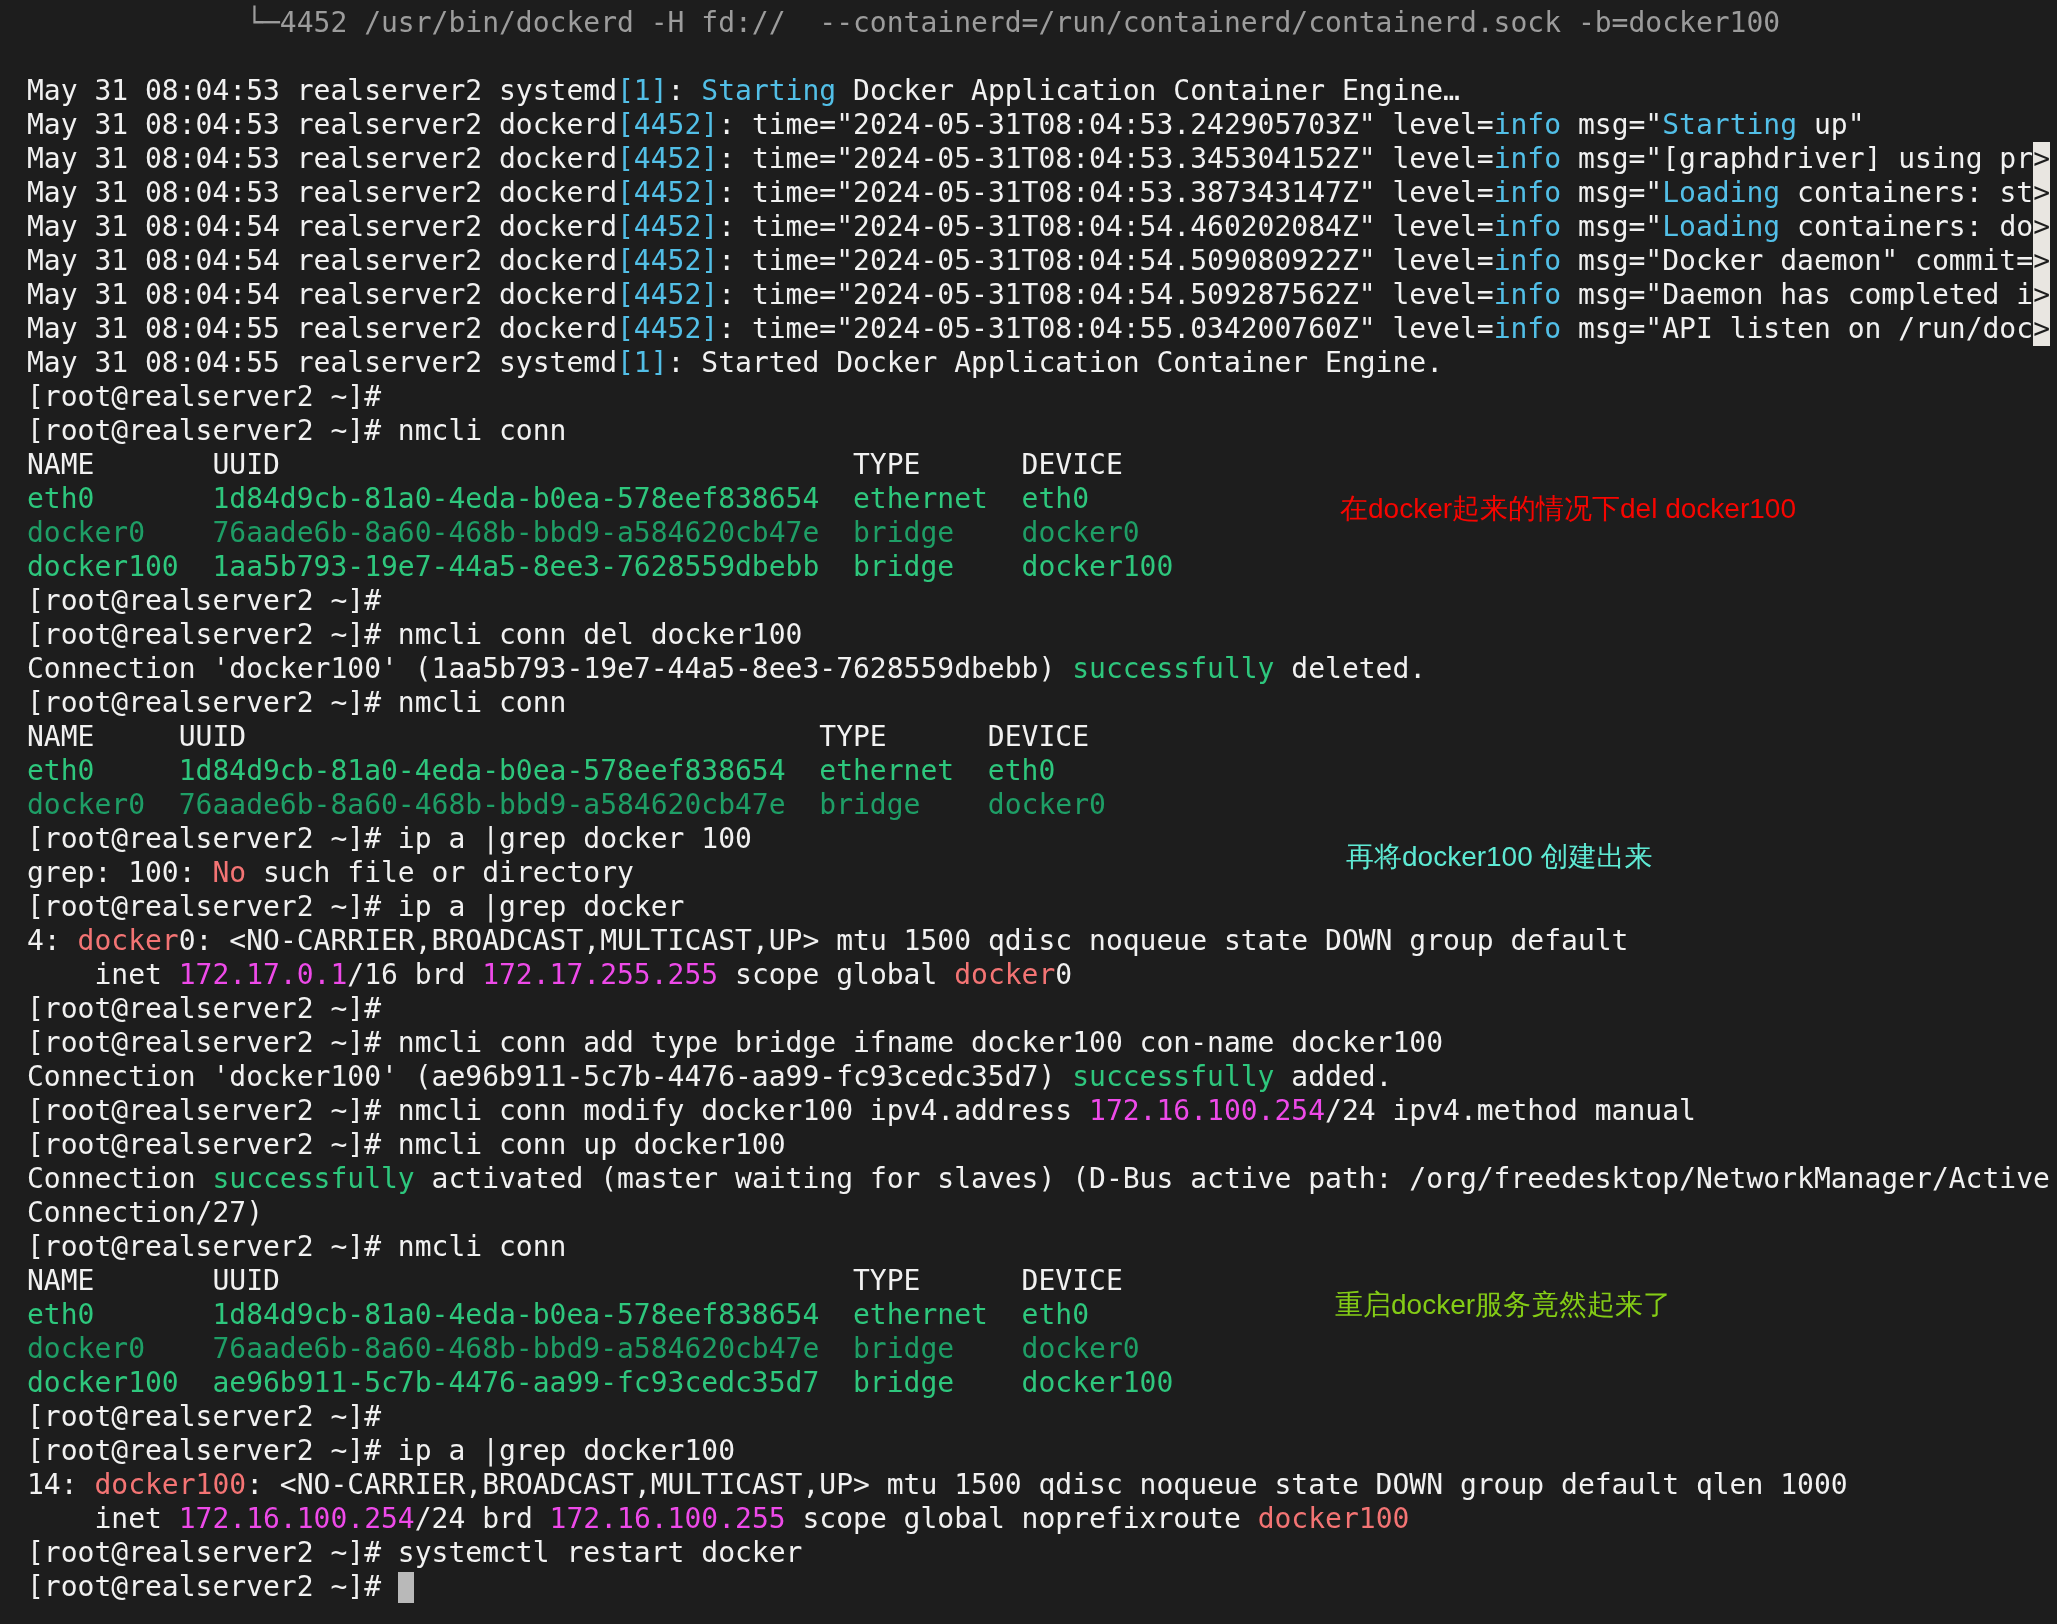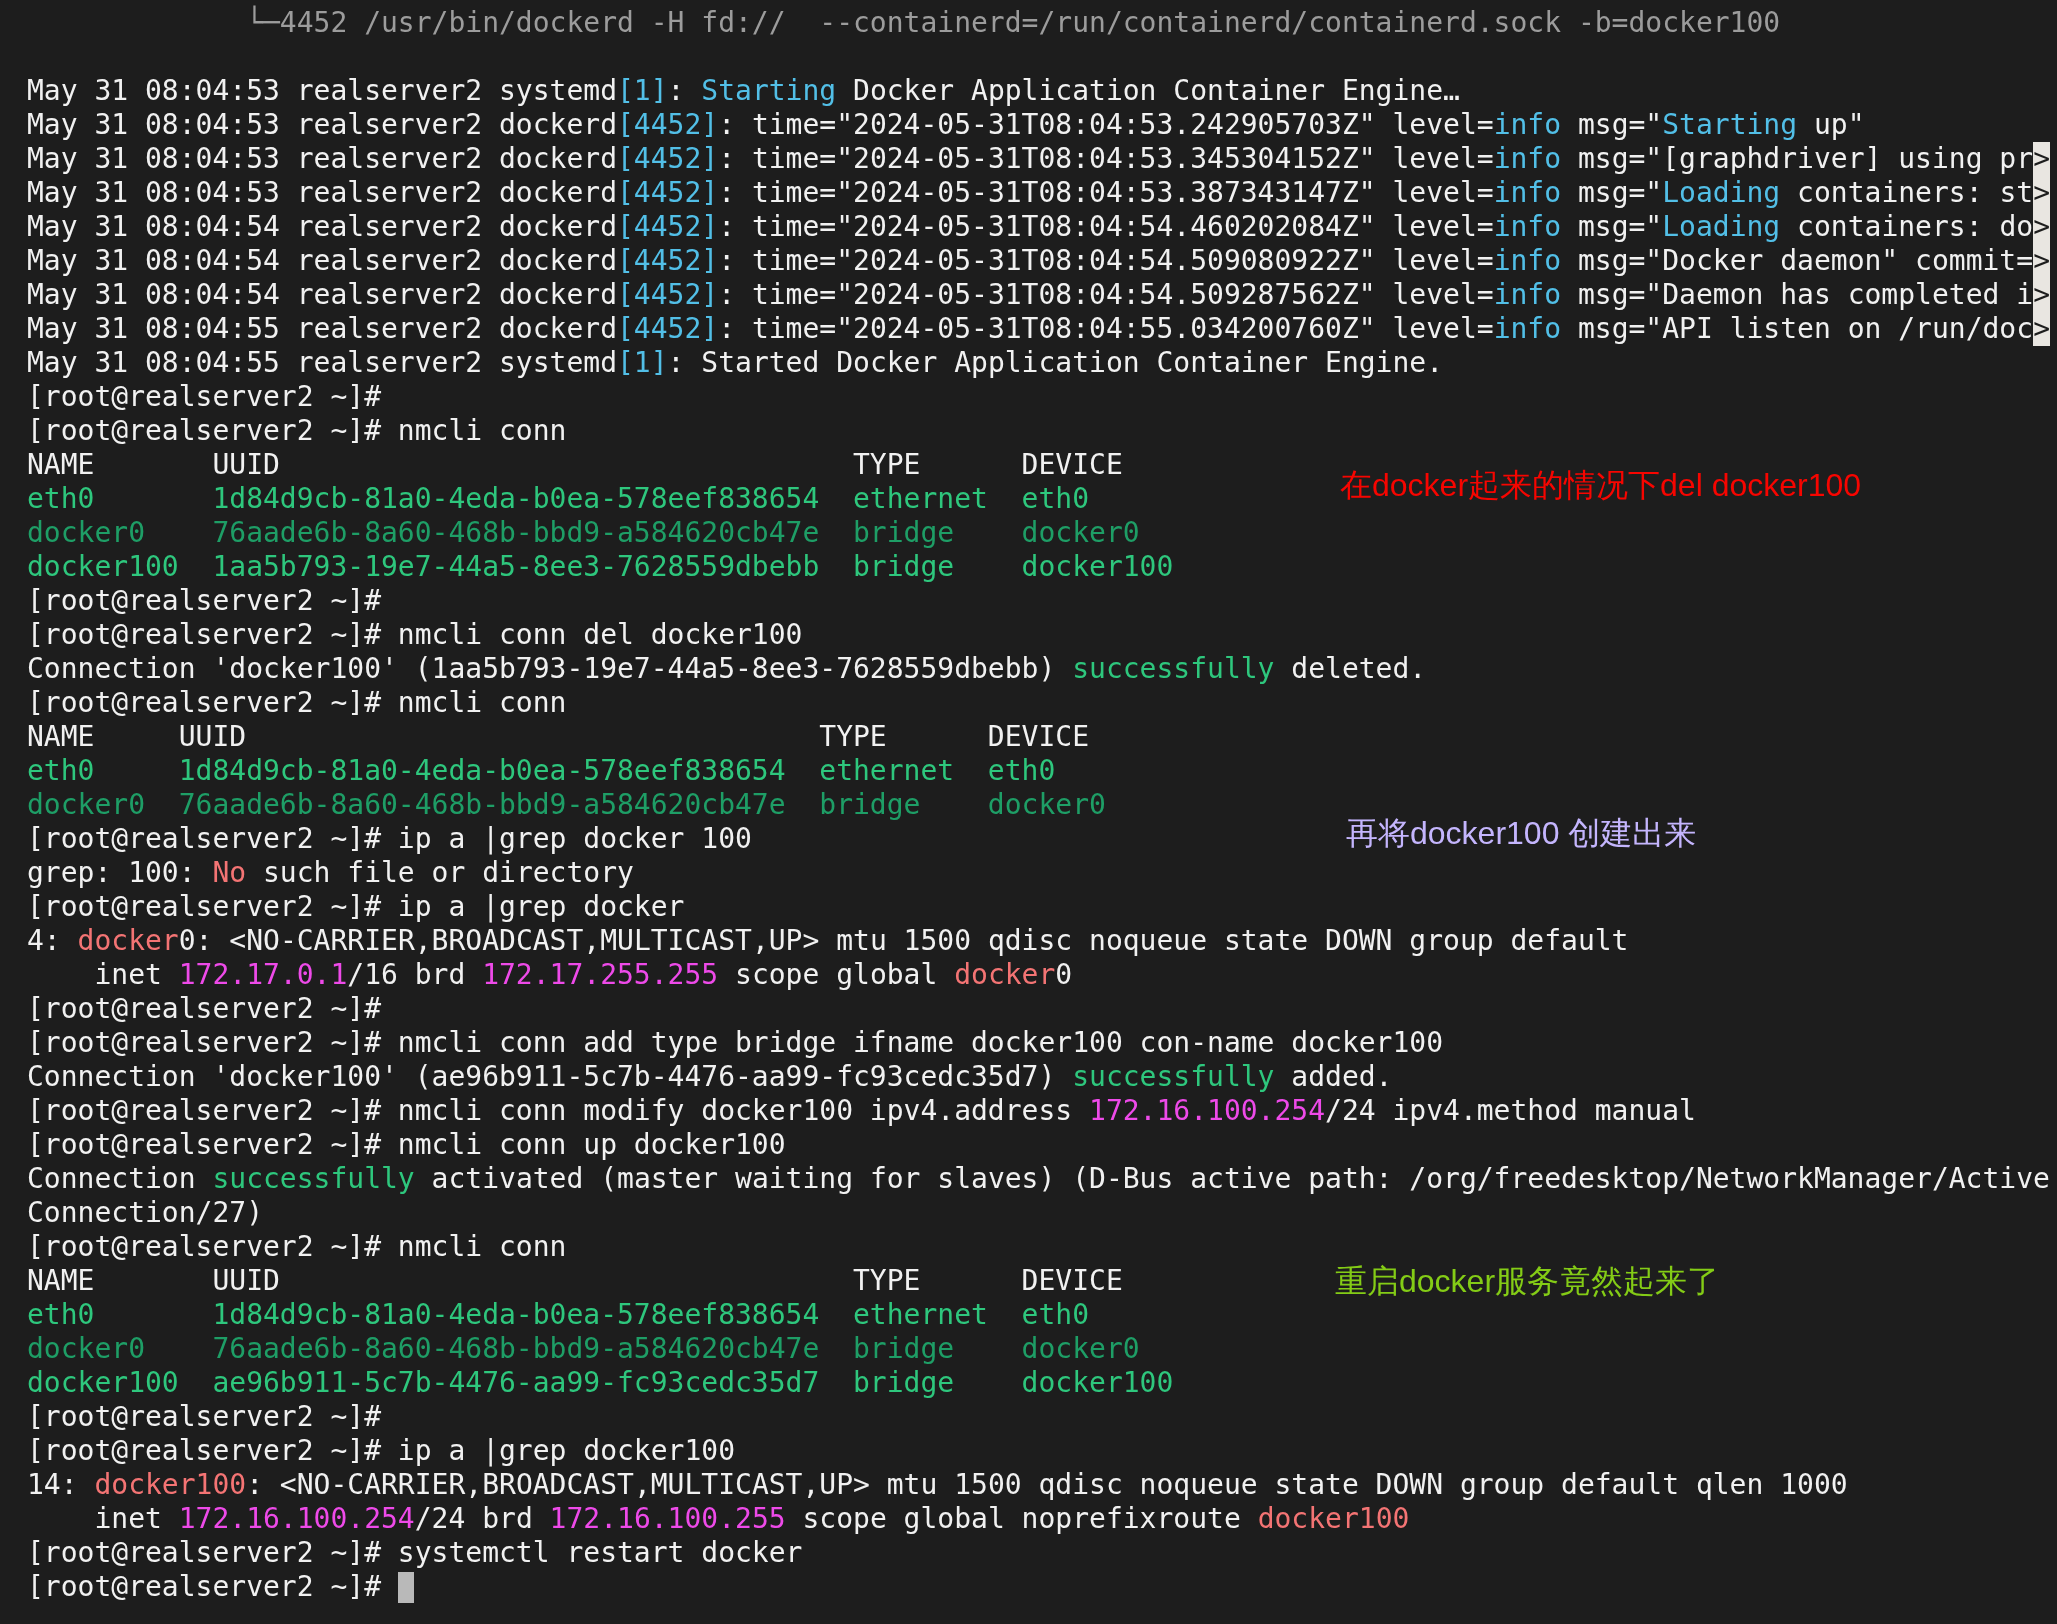--- a/index.html
+++ b/index.html
@@ -20,29 +20,30 @@
   .seg-trunc{
     display:inline-block;width:17px;height:34px;
     text-align:center;vertical-align:top;
   }
   .seg-cursor{
     display:inline-block;width:16px;height:31px;
     vertical-align:top;margin-top:2px;
   }
   .annotation{
     position:absolute;
-    font-size:32px;line-height:46px;
+    font-size:28px;line-height:46px;
     white-space:nowrap;
+    margin-top:24px;
   }
   .cjk{font-family:"DejaVu Serif","Liberation Serif",serif;}
   .lat{font-family:"Liberation Sans","DejaVu Sans",sans-serif;}
   #ann-0{left:1340px;top:462px;}
   #ann-1{left:1346px;top:810px;}
   #ann-2{left:1335px;top:1258px;}
 </style>
 </head>
 <body>
 
 <div class="term" id="term-lines"><div class="line"><span style="color: rgb(156, 156, 156);">             └─4452 /usr/bin/dockerd -H fd://  --containerd=/run/containerd/containerd.sock -b=docker100</span></div><div class="line"></div><div class="line"><span style="color: rgb(241, 241, 241);">May 31 08:04:53 realserver2 systemd</span><span style="color: rgb(82, 191, 231);">[1]</span><span style="color: rgb(241, 241, 241);">: </span><span style="color: rgb(82, 191, 231);">Starting</span><span style="color: rgb(241, 241, 241);"> Docker Application Container Engine…</span></div><div class="line"><span style="color: rgb(241, 241, 241);">May 31 08:04:53 realserver2 dockerd</span><span style="color: rgb(82, 191, 231);">[4452]</span><span style="color: rgb(241, 241, 241);">: time="2024-05-31T08:04:53.242905703Z" level=</span><span style="color: rgb(82, 191, 231);">info</span><span style="color: rgb(241, 241, 241);"> msg="</span><span style="color: rgb(82, 191, 231);">Starting</span><span style="color: rgb(241, 241, 241);"> up"</span></div><div class="line"><span style="color: rgb(241, 241, 241);">May 31 08:04:53 realserver2 dockerd</span><span style="color: rgb(82, 191, 231);">[4452]</span><span style="color: rgb(241, 241, 241);">: time="2024-05-31T08:04:53.345304152Z" level=</span><span style="color: rgb(82, 191, 231);">info</span><span style="color: rgb(241, 241, 241);"> msg="[graphdriver] using pr</span><span class="seg-trunc" style="background: rgb(233, 230, 225); color: rgb(29, 29, 29);">&gt;</span></div><div class="line"><span style="color: rgb(241, 241, 241);">May 31 08:04:53 realserver2 dockerd</span><span style="color: rgb(82, 191, 231);">[4452]</span><span style="color: rgb(241, 241, 241);">: time="2024-05-31T08:04:53.387343147Z" level=</span><span style="color: rgb(82, 191, 231);">info</span><span style="color: rgb(241, 241, 241);"> msg="</span><span style="color: rgb(82, 191, 231);">Loading</span><span style="color: rgb(241, 241, 241);"> containers: st</span><span class="seg-trunc" style="background: rgb(233, 230, 225); color: rgb(29, 29, 29);">&gt;</span></div><div class="line"><span style="color: rgb(241, 241, 241);">May 31 08:04:54 realserver2 dockerd</span><span style="color: rgb(82, 191, 231);">[4452]</span><span style="color: rgb(241, 241, 241);">: time="2024-05-31T08:04:54.460202084Z" level=</span><span style="color: rgb(82, 191, 231);">info</span><span style="color: rgb(241, 241, 241);"> msg="</span><span style="color: rgb(82, 191, 231);">Loading</span><span style="color: rgb(241, 241, 241);"> containers: do</span><span class="seg-trunc" style="background: rgb(233, 230, 225); color: rgb(29, 29, 29);">&gt;</span></div><div class="line"><span style="color: rgb(241, 241, 241);">May 31 08:04:54 realserver2 dockerd</span><span style="color: rgb(82, 191, 231);">[4452]</span><span style="color: rgb(241, 241, 241);">: time="2024-05-31T08:04:54.509080922Z" level=</span><span style="color: rgb(82, 191, 231);">info</span><span style="color: rgb(241, 241, 241);"> msg="Docker daemon" commit=</span><span class="seg-trunc" style="background: rgb(233, 230, 225); color: rgb(29, 29, 29);">&gt;</span></div><div class="line"><span style="color: rgb(241, 241, 241);">May 31 08:04:54 realserver2 dockerd</span><span style="color: rgb(82, 191, 231);">[4452]</span><span style="color: rgb(241, 241, 241);">: time="2024-05-31T08:04:54.509287562Z" level=</span><span style="color: rgb(82, 191, 231);">info</span><span style="color: rgb(241, 241, 241);"> msg="Daemon has completed i</span><span class="seg-trunc" style="background: rgb(233, 230, 225); color: rgb(29, 29, 29);">&gt;</span></div><div class="line"><span style="color: rgb(241, 241, 241);">May 31 08:04:55 realserver2 dockerd</span><span style="color: rgb(82, 191, 231);">[4452]</span><span style="color: rgb(241, 241, 241);">: time="2024-05-31T08:04:55.034200760Z" level=</span><span style="color: rgb(82, 191, 231);">info</span><span style="color: rgb(241, 241, 241);"> msg="API listen on /run/doc</span><span class="seg-trunc" style="background: rgb(233, 230, 225); color: rgb(29, 29, 29);">&gt;</span></div><div class="line"><span style="color: rgb(241, 241, 241);">May 31 08:04:55 realserver2 systemd</span><span style="color: rgb(82, 191, 231);">[1]</span><span style="color: rgb(241, 241, 241);">: Started Docker Application Container Engine.</span></div><div class="line"><span style="color: rgb(241, 241, 241);">[root@realserver2 ~]# </span></div><div class="line"><span style="color: rgb(241, 241, 241);">[root@realserver2 ~]# nmcli conn</span></div><div class="line"><span style="color: rgb(241, 241, 241);">NAME       UUID                                  TYPE      DEVICE</span></div><div class="line"><span style="color: rgb(46, 199, 125);">eth0       1d84d9cb-81a0-4eda-b0ea-578eef838654  ethernet  eth0</span></div><div class="line"><span style="color: rgb(30, 158, 102);">docker0    76aade6b-8a60-468b-bbd9-a584620cb47e  bridge    docker0</span></div><div class="line"><span style="color: rgb(46, 199, 125);">docker100  1aa5b793-19e7-44a5-8ee3-7628559dbebb  bridge    docker100</span></div><div class="line"><span style="color: rgb(241, 241, 241);">[root@realserver2 ~]# </span></div><div class="line"><span style="color: rgb(241, 241, 241);">[root@realserver2 ~]# nmcli conn del docker100</span></div><div class="line"><span style="color: rgb(241, 241, 241);">Connection 'docker100' (1aa5b793-19e7-44a5-8ee3-7628559dbebb) </span><span style="color: rgb(46, 199, 125);">successfully</span><span style="color: rgb(241, 241, 241);"> deleted.</span></div><div class="line"><span style="color: rgb(241, 241, 241);">[root@realserver2 ~]# nmcli conn</span></div><div class="line"><span style="color: rgb(241, 241, 241);">NAME     UUID                                  TYPE      DEVICE</span></div><div class="line"><span style="color: rgb(46, 199, 125);">eth0     1d84d9cb-81a0-4eda-b0ea-578eef838654  ethernet  eth0</span></div><div class="line"><span style="color: rgb(30, 158, 102);">docker0  76aade6b-8a60-468b-bbd9-a584620cb47e  bridge    docker0</span></div><div class="line"><span style="color: rgb(241, 241, 241);">[root@realserver2 ~]# ip a |grep docker 100</span></div><div class="line"><span style="color: rgb(241, 241, 241);">grep: 100: </span><span style="color: rgb(244, 116, 116);">No</span><span style="color: rgb(241, 241, 241);"> such file or directory</span></div><div class="line"><span style="color: rgb(241, 241, 241);">[root@realserver2 ~]# ip a |grep docker</span></div><div class="line"><span style="color: rgb(241, 241, 241);">4: </span><span style="color: rgb(244, 116, 116);">docker</span><span style="color: rgb(241, 241, 241);">0: &lt;NO-CARRIER,BROADCAST,MULTICAST,UP&gt; mtu 1500 qdisc noqueue state DOWN group default</span></div><div class="line"><span style="color: rgb(241, 241, 241);">    inet </span><span style="color: rgb(238, 74, 233);">172.17.0.1</span><span style="color: rgb(241, 241, 241);">/16 brd </span><span style="color: rgb(238, 74, 233);">172.17.255.255</span><span style="color: rgb(241, 241, 241);"> scope global </span><span style="color: rgb(244, 116, 116);">docker</span><span style="color: rgb(241, 241, 241);">0</span></div><div class="line"><span style="color: rgb(241, 241, 241);">[root@realserver2 ~]# </span></div><div class="line"><span style="color: rgb(241, 241, 241);">[root@realserver2 ~]# nmcli conn add type bridge ifname docker100 con-name docker100</span></div><div class="line"><span style="color: rgb(241, 241, 241);">Connection 'docker100' (ae96b911-5c7b-4476-aa99-fc93cedc35d7) </span><span style="color: rgb(46, 199, 125);">successfully</span><span style="color: rgb(241, 241, 241);"> added.</span></div><div class="line"><span style="color: rgb(241, 241, 241);">[root@realserver2 ~]# nmcli conn modify docker100 ipv4.address </span><span style="color: rgb(238, 74, 233);">172.16.100.254</span><span style="color: rgb(241, 241, 241);">/24 ipv4.method manual</span></div><div class="line"><span style="color: rgb(241, 241, 241);">[root@realserver2 ~]# nmcli conn up docker100</span></div><div class="line"><span style="color: rgb(241, 241, 241);">Connection </span><span style="color: rgb(46, 199, 125);">successfully</span><span style="color: rgb(241, 241, 241);"> activated (master waiting for slaves) (D-Bus active path: /org/freedesktop/NetworkManager/Active</span></div><div class="line"><span style="color: rgb(241, 241, 241);">Connection/27)</span></div><div class="line"><span style="color: rgb(241, 241, 241);">[root@realserver2 ~]# nmcli conn</span></div><div class="line"><span style="color: rgb(241, 241, 241);">NAME       UUID                                  TYPE      DEVICE</span></div><div class="line"><span style="color: rgb(46, 199, 125);">eth0       1d84d9cb-81a0-4eda-b0ea-578eef838654  ethernet  eth0</span></div><div class="line"><span style="color: rgb(30, 158, 102);">docker0    76aade6b-8a60-468b-bbd9-a584620cb47e  bridge    docker0</span></div><div class="line"><span style="color: rgb(46, 199, 125);">docker100  ae96b911-5c7b-4476-aa99-fc93cedc35d7  bridge    docker100</span></div><div class="line"><span style="color: rgb(241, 241, 241);">[root@realserver2 ~]# </span></div><div class="line"><span style="color: rgb(241, 241, 241);">[root@realserver2 ~]# ip a |grep docker100</span></div><div class="line"><span style="color: rgb(241, 241, 241);">14: </span><span style="color: rgb(244, 116, 116);">docker100</span><span style="color: rgb(241, 241, 241);">: &lt;NO-CARRIER,BROADCAST,MULTICAST,UP&gt; mtu 1500 qdisc noqueue state DOWN group default qlen 1000</span></div><div class="line"><span style="color: rgb(241, 241, 241);">    inet </span><span style="color: rgb(238, 74, 233);">172.16.100.254</span><span style="color: rgb(241, 241, 241);">/24 brd </span><span style="color: rgb(238, 74, 233);">172.16.100.255</span><span style="color: rgb(241, 241, 241);"> scope global noprefixroute </span><span style="color: rgb(244, 116, 116);">docker100</span></div><div class="line"><span style="color: rgb(241, 241, 241);">[root@realserver2 ~]# systemctl restart docker</span></div><div class="line"><span style="color: rgb(241, 241, 241);">[root@realserver2 ~]# </span><span class="seg-cursor" style="background: rgb(185, 185, 185);"></span></div></div>
 
 <div class="annotation" id="ann-0" style="color: rgb(247, 5, 0);"><span class="cjk">在</span><span class="lat">docker</span><span class="cjk">起来的情况下</span><span class="lat">del docker100</span></div>
-<div class="annotation" id="ann-1" style="color: #c4b5fd;"><span class="cjk">再将</span><span class="lat">docker100 </span><span class="cjk">创建出来</span></div>
+<div class="annotation" id="ann-1" style="color: #5eead4;"><span class="cjk">再将</span><span class="lat">docker100 </span><span class="cjk">创建出来</span></div>
 <div class="annotation" id="ann-2" style="color: #84cc16;"><span class="cjk">重启</span><span class="lat">docker</span><span class="cjk">服务竟然起来了</span></div>
 
 </body></html>

